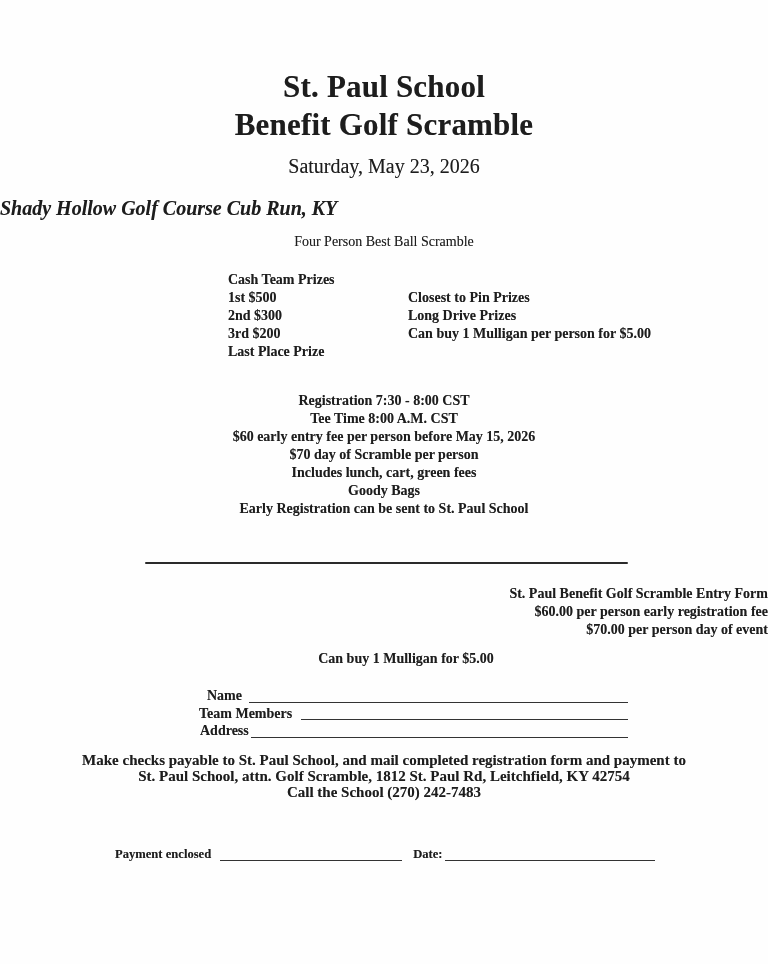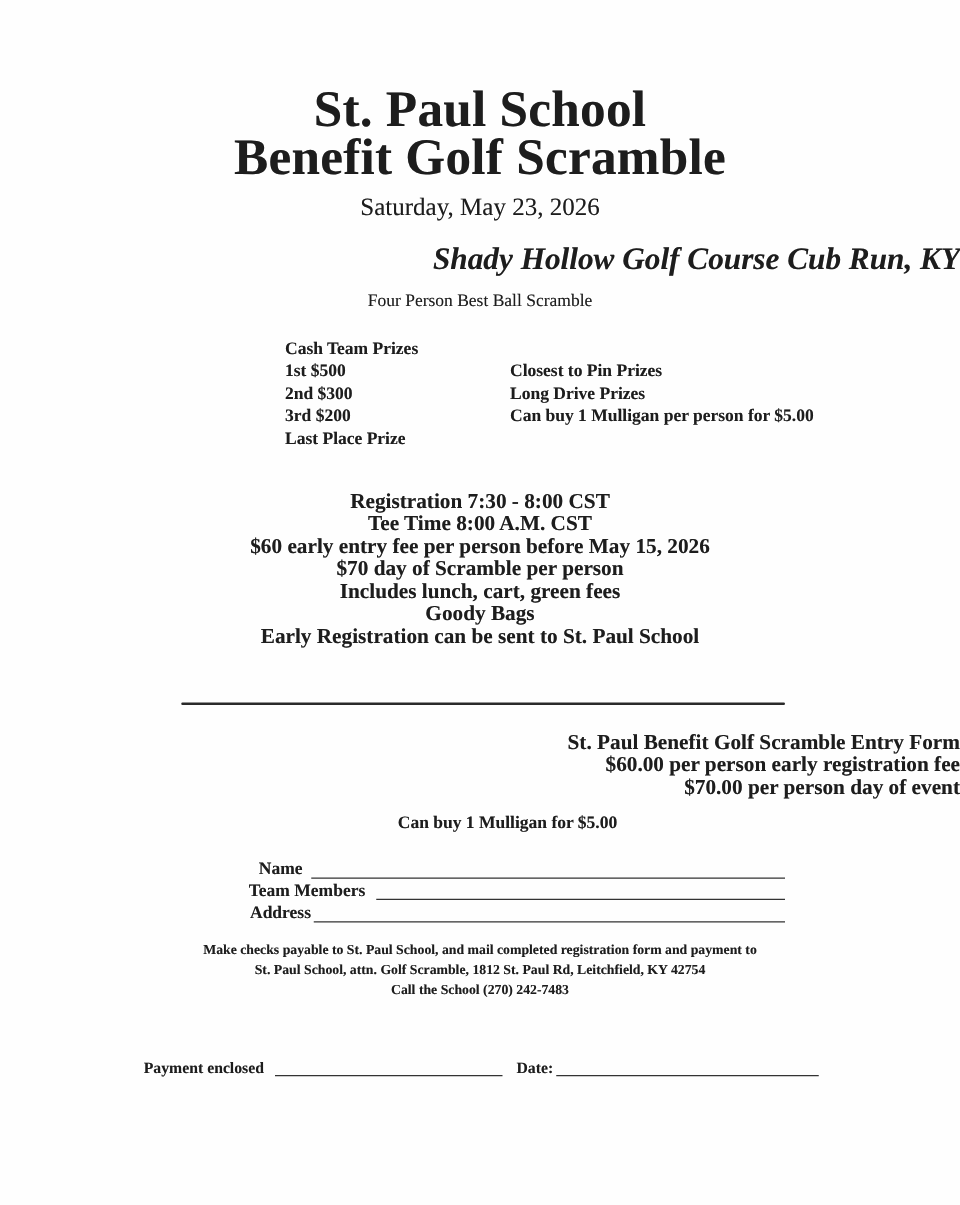--- a/index.html
+++ b/index.html
@@ -17,35 +17,35 @@
     color: #1d1d1d;
     overflow: hidden;
     text-shadow: 0 0 0.4px rgba(20,20,20,0.4);
   }
   .abs { position: absolute; left: 0; right: 0; }
 
   
   .title-block {
     top: 68px;
     text-align: center;
-    font-size: 41px;
+    font-size: 31px;
     font-weight: bold;
     line-height: 38px;
     letter-spacing: 0.2px;
   }
   .event-date {
     top: 153px;
     text-align: center;
     font-size: 20px;
     line-height: 26px;
   }
   .event-venue {
     top: 195px;
-    text-align: right;
-    font-size: 25px;
+    text-align: left;
+    font-size: 20px;
     font-weight: bold;
     font-style: italic;
     line-height: 26px;
   }
   .event-format {
     top: 233px;
     text-align: center;
     font-size: 14px;
     line-height: 18px;
   }
@@ -68,21 +68,21 @@
     line-height: 18px;
     white-space: nowrap;
   }
 
   
   .details {
     top: 392px;
     text-align: center;
   }
   .detail-line {
-    font-size: 17px;
+    font-size: 14px;
     font-weight: bold;
     line-height: 18px;
     white-space: nowrap;
   }
 
   
   .divider {
     position: absolute;
     top: 562px;
     left: 145px;
@@ -128,21 +128,21 @@
   .row-name   { margin-left: 188px; }
   .row-name .fill-line { margin-left: 7px; }
   .row-address { margin-left: 181px; }
   .row-address .fill-line { margin-left: 2px; }
   .row-team   { margin-left: 180px; }
   .row-team .fill-line { margin-left: 9px; }
 
   
   .payment-info { top: 752px; text-align: center; }
   .payment-info .info-line {
-    font-size: 11px;
+    font-size: 15px;
     font-weight: bold;
     line-height: 16.2px;
     white-space: nowrap;
   }
 
   
   .payment-row {
     top: 846px;
     display: flex;
     align-items: flex-end;

